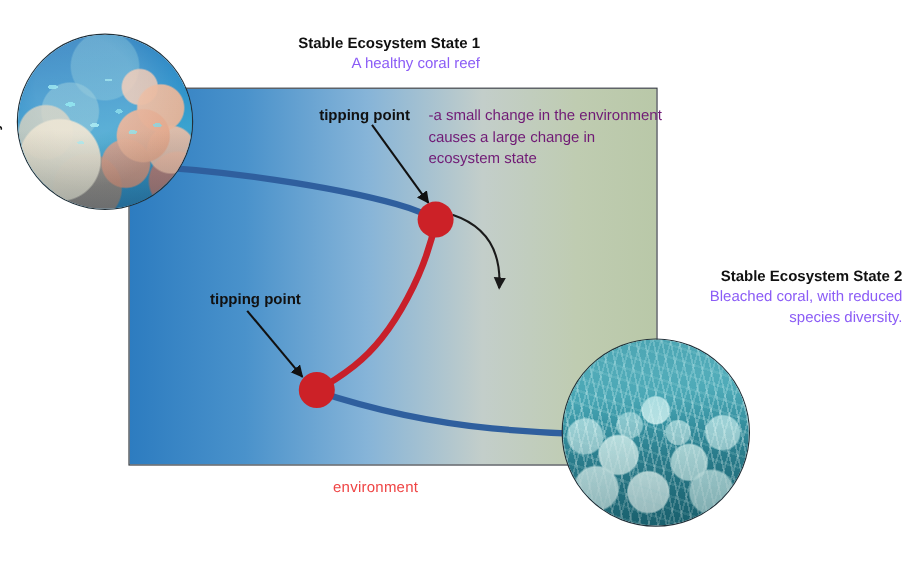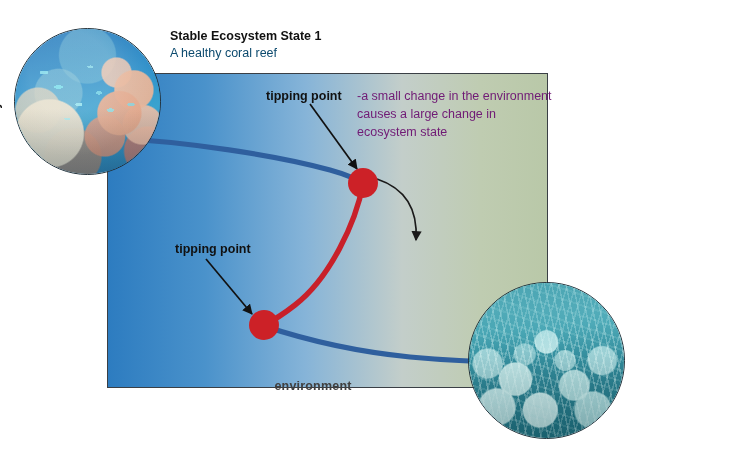--- a/index.html
+++ b/index.html
@@ -28,23 +28,23 @@
     left:-12px;top:178px;
     width:180px;
     transform:rotate(-90deg);
     transform-origin:left top;
     font-size:12.5px;font-weight:bold;color:#111;
     letter-spacing:.2px;
     text-align:center;
   }
   #x-axis-label{
     position:absolute;
-    left:213px;top:379px;
+    left:213px;top:399px;
     width:200px;text-align:center;
-    font-size:12.5px;font-weight:bold;color:#404040;
+    font-size:12.5px;font-weight:normal;color:#ef4444;
     letter-spacing:.2px;
   }
 
   
   svg.overlay{position:absolute;left:0;top:0;width:754px;height:470px;overflow:visible;}
 
   
   .photo{
     position:absolute;
     border-radius:50%;
@@ -103,23 +103,23 @@
   }
   .bl-spikes{
     background:
       repeating-linear-gradient(78deg, rgba(232,250,248,.30) 0 1.5px, rgba(232,250,248,0) 1.5px 7px),
       repeating-linear-gradient(-74deg, rgba(225,248,246,.26) 0 1.5px, rgba(225,248,246,0) 1.5px 8px),
       repeating-linear-gradient(18deg, rgba(180,226,226,.18) 0 2px, rgba(180,226,226,0) 2px 10px);
   }
   .bl-shade{background:linear-gradient(to bottom, rgba(120,200,210,.38) 0 18%, rgba(0,0,0,0) 45%, rgba(8,56,66,.30) 100%);}
 
   
-  .callout{position:absolute;}
+  .callout{position:absolute;text-align:right;}
   .callout .title{font-size:12.5px;font-weight:bold;color:#111;line-height:1.35;}
-  .callout .desc{font-size:12.5px;color:#0c4a6e;line-height:1.35;}
+  .callout .desc{font-size:12.5px;color:#8b5cf6;line-height:1.35;}
 
   #callout-state1{left:170px;top:28px;width:230px;}
   #callout-state2{left:556px;top:222px;width:196px;}
 
   #label-tipping-point-upper{
     position:absolute;left:266px;top:89px;
     font-size:12.5px;font-weight:bold;color:#111;
   }
   #text-tipping-desc{
     position:absolute;left:357px;top:88px;width:196px;
@@ -177,18 +177,22 @@
     <div class="ph-layer bl-coral"></div>
     <div class="ph-layer bl-spikes"></div>
     <div class="ph-layer bl-shade"></div>
   </div>
 
   <div class="callout" id="callout-state1">
     <div class="title">Stable Ecosystem State 1</div>
     <div class="desc">A healthy coral reef</div>
   </div>
 
+  <div class="callout" id="callout-state2">
+    <div class="title">Stable Ecosystem State 2</div>
+    <div class="desc">Bleached coral, with reduced species diversity.</div>
+  </div>
 
   <div id="label-tipping-point-upper">tipping point</div>
   <div id="text-tipping-desc">-a small change in the environment causes a large change in ecosystem state</div>
   <div id="label-tipping-point-lower">tipping point</div>
 
 </div>
 
 </body></html>

